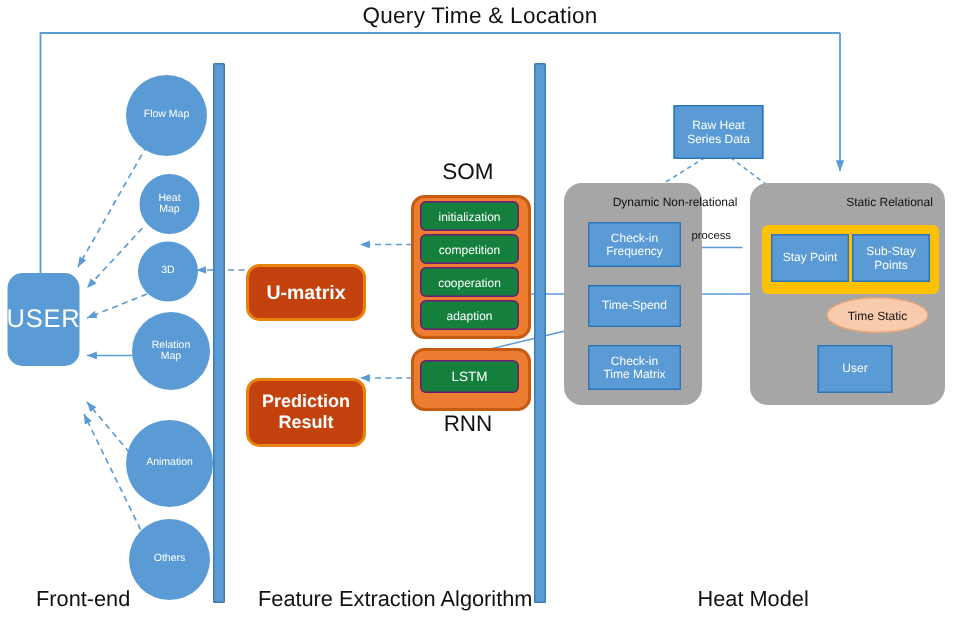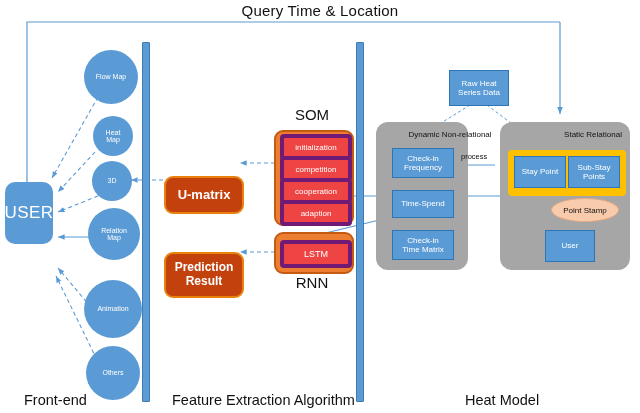--- a/index.html
+++ b/index.html
@@ -18,21 +18,21 @@
 
   
   .circle{border-radius:50%;background:#5b9bd5;display:flex;align-items:center;
           justify-content:center;text-align:center;color:#fff;line-height:1.05;}
   .userbox{background:#5b9bd5;border-radius:10px;display:flex;align-items:center;
            justify-content:center;color:#fff;font-size:17px;letter-spacing:.5px;}
   .ybox{background:#c2410c;border:2px solid #e8820c;border-radius:9px;display:flex;
         align-items:center;justify-content:center;text-align:center;color:#fff;
         font-weight:bold;line-height:1.15;margin-top:24px;}
   .ogroup{background:#ed7d31;border:2px solid #c55a11;border-radius:9px;}
-  .bluechip{background:#ef4444;border:4px solid #701a75;border-radius:4px;display:flex;
+  .bluechip{background:#15803d;border:1px solid #701a75;border-radius:4px;display:flex;
             align-items:center;justify-content:center;color:#fff;}
   .graypanel{background:#a6a6a6;border-radius:12px;}
   .graypanel-title{position:absolute;left:0;width:100%;text-align:center;font-size:8px;color:#111;padding-left:28px;}
   .bluebox{background:#5b9bd5;border:1px solid #2e75b6;display:flex;align-items:center;
            justify-content:center;text-align:center;color:#fff;line-height:1.15;}
   .yellowframe{background:#ffc000;border-radius:4px;}
   .ellipse{background:#f8cbad;border:1px solid #e8a87c;border-radius:50%;display:flex;
            align-items:center;justify-content:center;color:#111;}
 
   svg.overlay{position:absolute;left:0;top:0;width:640px;height:413px;pointer-events:none;}
@@ -164,21 +164,21 @@
   <div class="abs" style="left:461px;top:152px;font-size:7.5px;color:#111;">process</div>
 
   <div class="abs graypanel" style="left:500px;top:122px;width:130px;height:148px;">
     <div class="graypanel-title" style="top:8px;">Static Relational</div>
   </div>
   <div class="abs yellowframe" style="left:508px;top:150px;width:114px;height:42px;border:2px solid #ffc000;"></div>
   <div class="abs bluebox" style="left:514px;top:156px;width:50px;height:30px;font-size:8px;">Stay Point</div>
   <div class="abs bluebox" style="left:568px;top:156px;width:50px;height:30px;font-size:8px;white-space:pre-line;">Sub-Stay
 Points</div>
 
-  <div class="abs ellipse" style="left:551px;top:198px;width:66px;height:22px;font-size:8px;">Point Stamp</div>
+  <div class="abs ellipse" style="left:551px;top:198px;width:66px;height:22px;font-size:8px;">Time Static</div>
 
   <div class="abs bluebox" style="left:545px;top:230px;width:48px;height:30px;font-size:8px;">User</div>
 
   <div class="abs section-label" style="left:24px;top:392px;">Front-end</div>
   <div class="abs section-label" style="left:172px;top:392px;">Feature Extraction Algorithm</div>
   <div class="abs section-label" style="left:465px;top:392px;">Heat Model</div>
 
 </div>
 
 </body></html>

